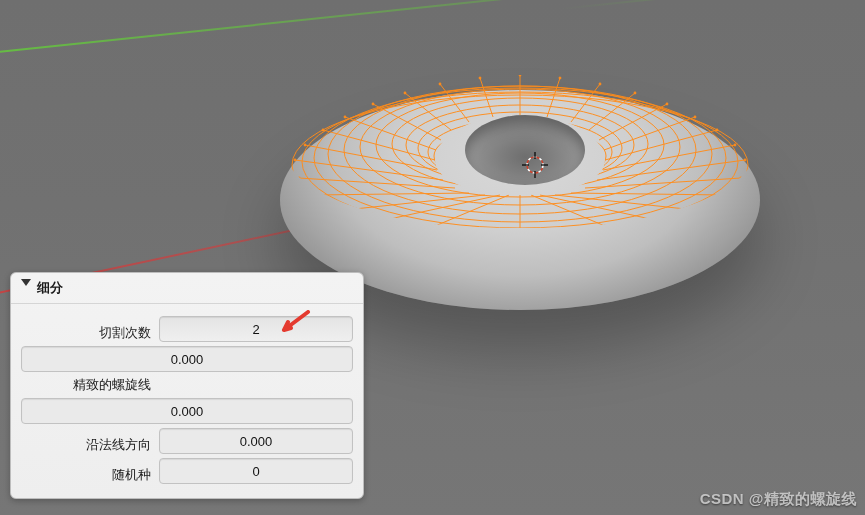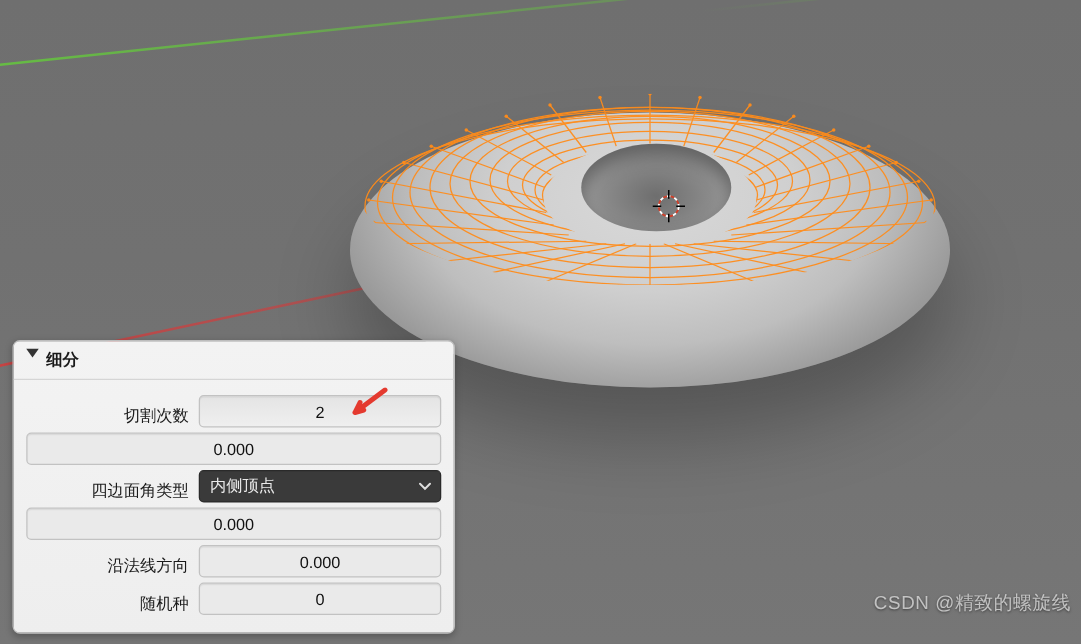--- a/index.html
+++ b/index.html
@@ -32,21 +32,21 @@
   .field.shadowed{background:linear-gradient(#e4e4e4,#efefef)}
   .select{flex:1;height:24px;background:#3a3a3a;color:#eaeaea;border:1px solid #2a2a2a;border-radius:4px;display:flex;align-items:center;padding:0 8px;position:relative;font-size:13px}
   .select .chev{position:absolute;right:6px;top:6px}
   .check{width:20px;height:20px;border-radius:4px;background:#4a7dff;display:flex;align-items:center;justify-content:center;border:1px solid #345ec8}
   .check svg{width:14px;height:14px}
   .row.solo-right{justify-content:flex-end}
   .row.solo-right .clabel{margin-right:6px}
   
   .arrow{position:absolute;left:278px;top:310px;width:34px;height:28px;pointer-events:none}
   
-  .watermark{position:absolute;right:8px;bottom:23px;color:rgba(230,230,230,.75);font-size:15px;letter-spacing:.5px;font-weight:400;text-shadow:0 1px 2px rgba(0,0,0,.5)}
+  .watermark{position:absolute;right:8px;bottom:6px;color:rgba(230,230,230,.75);font-size:15px;letter-spacing:.5px;font-weight:700;text-shadow:0 1px 2px rgba(0,0,0,.5)}
 </style>
 </head>
 <body>
 
 <div class="viewport">
   <div class="axis axis-green"></div>
   <div class="axis axis-green2"></div>
   <div class="axis axis-red"></div>
 
   <div class="torus-wrap">
@@ -169,29 +169,21 @@
       <div class="field shadowed">
           <span>2</span>
         </div>
     </div>
     <div class="row">
       <div class="field">
           <span>0.000</span>
         </div>
     </div>
     <div class="row">
-      <label>四边面角类型</label>
-      <div class="select">
-        <span>内侧顶点</span>
-        <span class="chev">
-          <svg width="12" height="12" viewBox="0 0 12 12">
-              <path d="M2 4 L6 8 L10 4" stroke="#ddd" stroke-width="1.6" fill="none" stroke-linecap="round"></path>
-            </svg>
-        </span>
-      </div>
+      <label>精致的螺旋线</label>
     </div>
     <div class="row">
       <div class="field">
           <span>0.000</span>
         </div>
     </div>
     <div class="row">
       <label>沿法线方向</label>
       <div class="field">
           <span>0.000</span>

